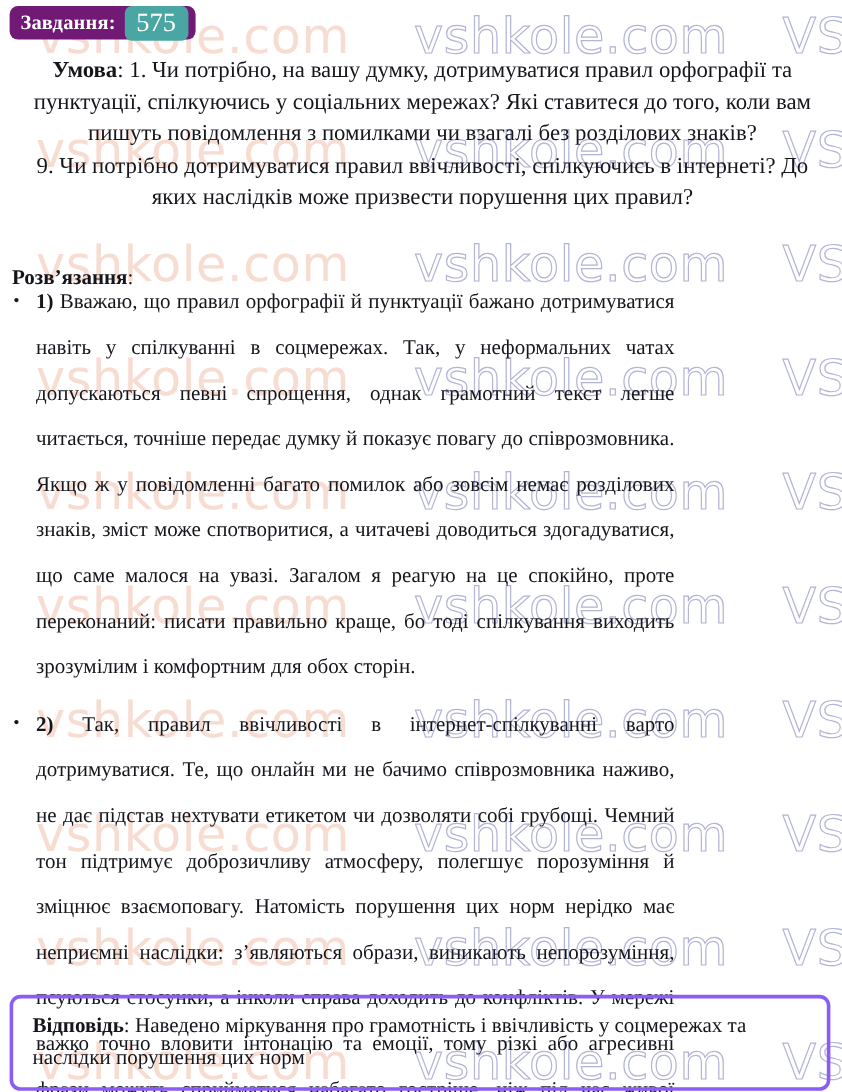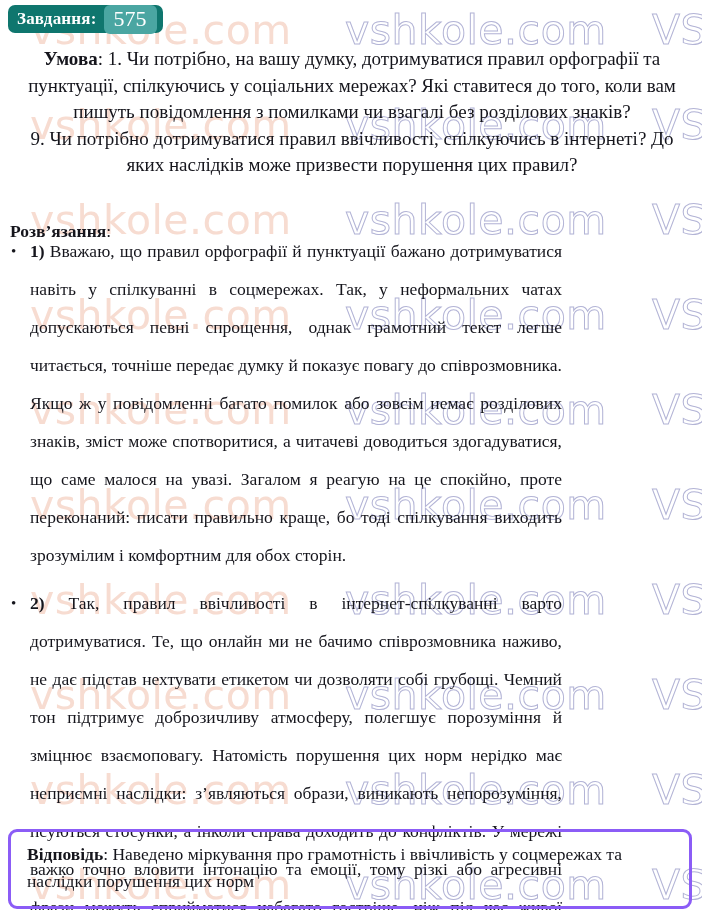--- a/index.html
+++ b/index.html
@@ -58,21 +58,21 @@
     z-index: 2;
   }
 
   
   #task-header {
     position: absolute;
     top: 5px;
     left: 8px;
     display: inline-flex;
     align-items: center;
-    background: #0f766e;
+    background: #701a75;
     border-radius: 7px;
     height: 28px;
     padding: 0 6px 0 9px;
     box-sizing: border-box;
   }
   #task-header .label {
     font-family: "Liberation Serif", serif;
     font-weight: bold;
     font-size: 17px;
     color: #ffffff;

